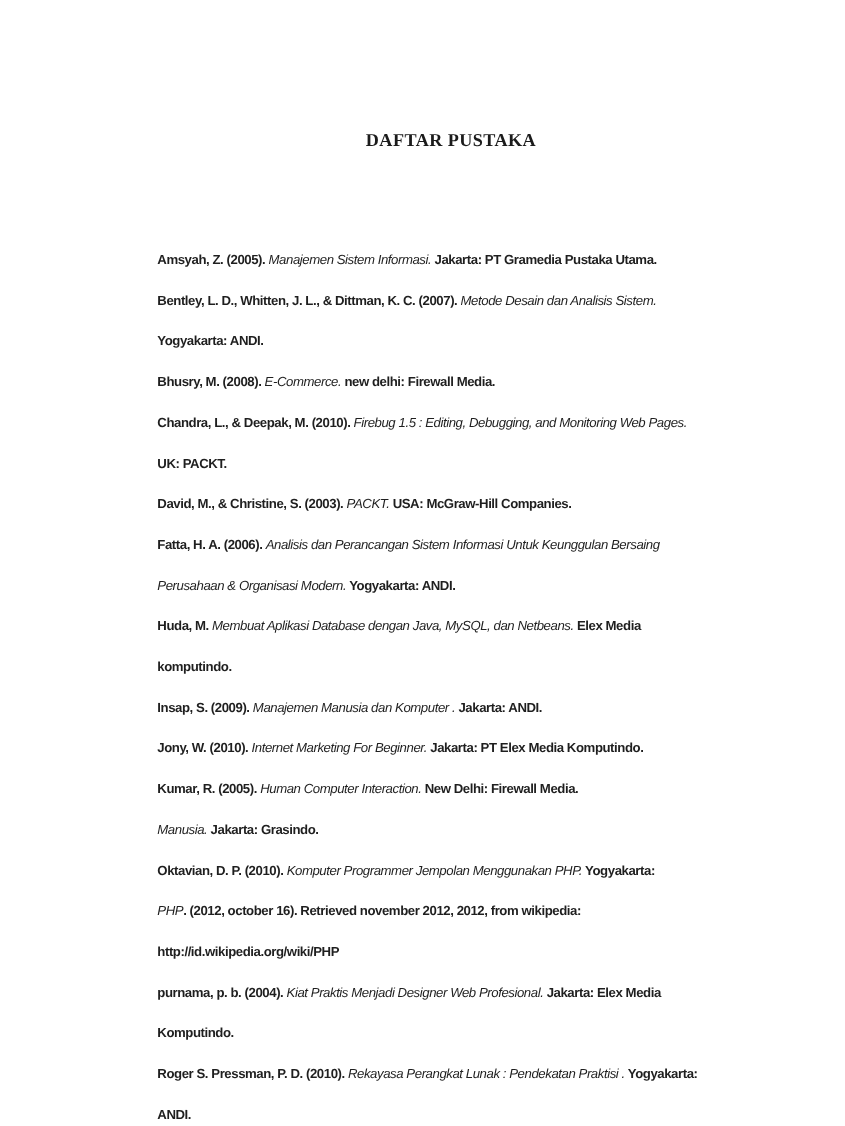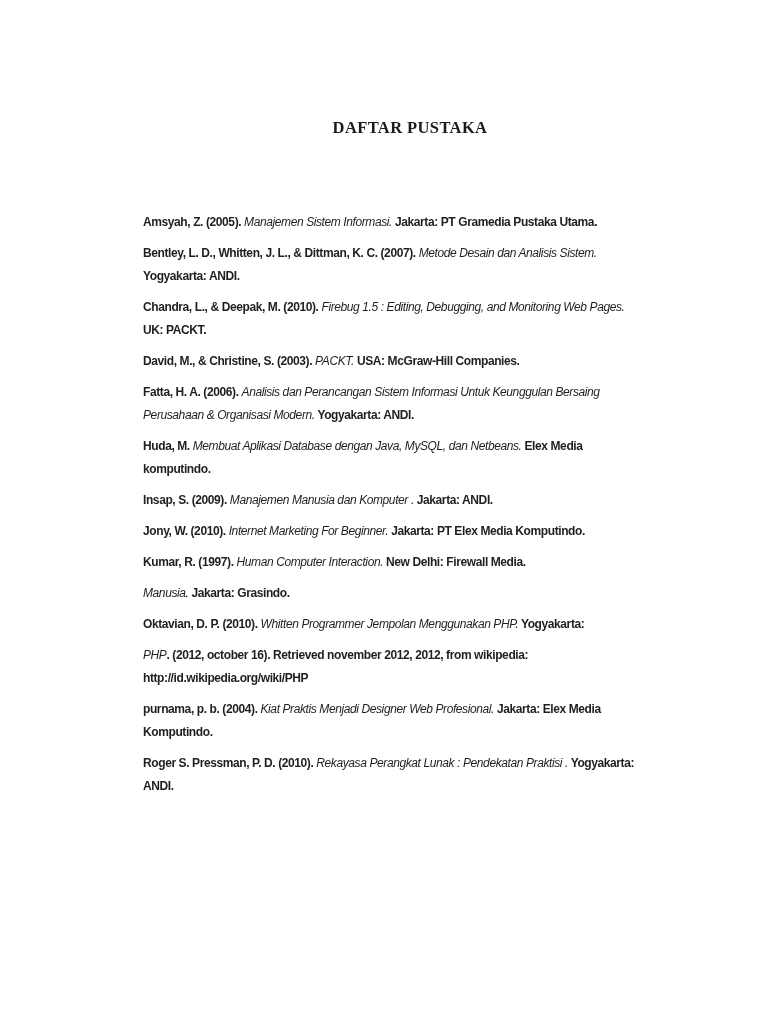--- a/index.html
+++ b/index.html
@@ -38,36 +38,40 @@
     font-size: 12px;
     letter-spacing: -0.4px;
   }
   .ref-entry {
     margin: 0 0 8px 0;
   }
   .ref-line {
     height: 23px;
     line-height: 23px;
     white-space: nowrap;
+    margin-top: 14px;
   }
   .seg-b { font-weight: 700; font-style: normal; }
   .seg-i { font-weight: 400; font-style: italic; }
 </style>
 </head>
 <body>
 
 <div class="page">
   <div class="doc-title">DAFTAR PUSTAKA</div>
   <div class="ref-list">
       <div class="ref-entry">
         <div class="ref-line"><span class="seg-b">Amsyah, Z. (2005). </span><span class="seg-i">Manajemen Sistem Informasi.</span><span class="seg-b"> Jakarta: PT Gramedia Pustaka Utama.</span></div>
       </div>
       <div class="ref-entry">
         <div class="ref-line"><span class="seg-b">Bentley, L. D., Whitten, J. L., &amp; Dittman, K. C. (2007). </span><span class="seg-i">Metode Desain dan Analisis Sistem.</span></div>
         <div class="ref-line"><span class="seg-b">Yogyakarta: ANDI.</span></div>
+      </div>
+      <div class="ref-entry">
+        <div class="ref-line"><span class="seg-b">Bhusry, M. (2008). </span><span class="seg-i">E-Commerce.</span><span class="seg-b"> new delhi: Firewall Media.</span></div>
       </div>
       <div class="ref-entry">
         <div class="ref-line"><span class="seg-b">Chandra, L., &amp; Deepak, M. (2010). </span><span class="seg-i">Firebug 1.5 : Editing, Debugging, and Monitoring Web Pages.</span></div>
         <div class="ref-line"><span class="seg-b">UK: PACKT.</span></div>
       </div>
       <div class="ref-entry">
         <div class="ref-line"><span class="seg-b">David, M., &amp; Christine, S. (2003). </span><span class="seg-i">PACKT.</span><span class="seg-b"> USA: McGraw-Hill Companies.</span></div>
       </div>
       <div class="ref-entry">
         <div class="ref-line"><span class="seg-b">Fatta, H. A. (2006). </span><span class="seg-i">Analisis dan Perancangan Sistem Informasi Untuk Keunggulan Bersaing</span></div>
@@ -77,27 +81,27 @@
         <div class="ref-line"><span class="seg-b">Huda, M. </span><span class="seg-i">Membuat Aplikasi Database dengan Java, MySQL, dan Netbeans.</span><span class="seg-b"> Elex Media</span></div>
         <div class="ref-line"><span class="seg-b">komputindo.</span></div>
       </div>
       <div class="ref-entry">
         <div class="ref-line"><span class="seg-b">Insap, S. (2009). </span><span class="seg-i">Manajemen Manusia dan Komputer .</span><span class="seg-b"> Jakarta: ANDI.</span></div>
       </div>
       <div class="ref-entry">
         <div class="ref-line"><span class="seg-b">Jony, W. (2010). </span><span class="seg-i">Internet Marketing For Beginner.</span><span class="seg-b"> Jakarta: PT Elex Media Komputindo.</span></div>
       </div>
       <div class="ref-entry">
-        <div class="ref-line"><span class="seg-b">Kumar, R. (1997). </span><span class="seg-i">Human Computer Interaction.</span><span class="seg-b"> New Delhi: Firewall Media.</span></div>
+        <div class="ref-line"><span class="seg-b">Kumar, R. (2005). </span><span class="seg-i">Human Computer Interaction.</span><span class="seg-b"> New Delhi: Firewall Media.</span></div>
       </div>
       <div class="ref-entry">
         <div class="ref-line"><span class="seg-i">Manusia.</span><span class="seg-b"> Jakarta: Grasindo.</span></div>
       </div>
       <div class="ref-entry">
-        <div class="ref-line"><span class="seg-b">Oktavian, D. P. (2010). </span><span class="seg-i">Whitten Programmer Jempolan Menggunakan PHP.</span><span class="seg-b"> Yogyakarta:</span></div>
+        <div class="ref-line"><span class="seg-b">Oktavian, D. P. (2010). </span><span class="seg-i">Komputer Programmer Jempolan Menggunakan PHP.</span><span class="seg-b"> Yogyakarta:</span></div>
       </div>
       <div class="ref-entry">
         <div class="ref-line"><span class="seg-i">PHP</span><span class="seg-b">. (2012, october 16). Retrieved november 2012, 2012, from wikipedia:</span></div>
         <div class="ref-line"><span class="seg-b">http://id.wikipedia.org/wiki/PHP</span></div>
       </div>
       <div class="ref-entry">
         <div class="ref-line"><span class="seg-b">purnama, p. b. (2004). </span><span class="seg-i">Kiat Praktis Menjadi Designer Web Profesional.</span><span class="seg-b"> Jakarta: Elex Media</span></div>
         <div class="ref-line"><span class="seg-b">Komputindo.</span></div>
       </div>
       <div class="ref-entry">

